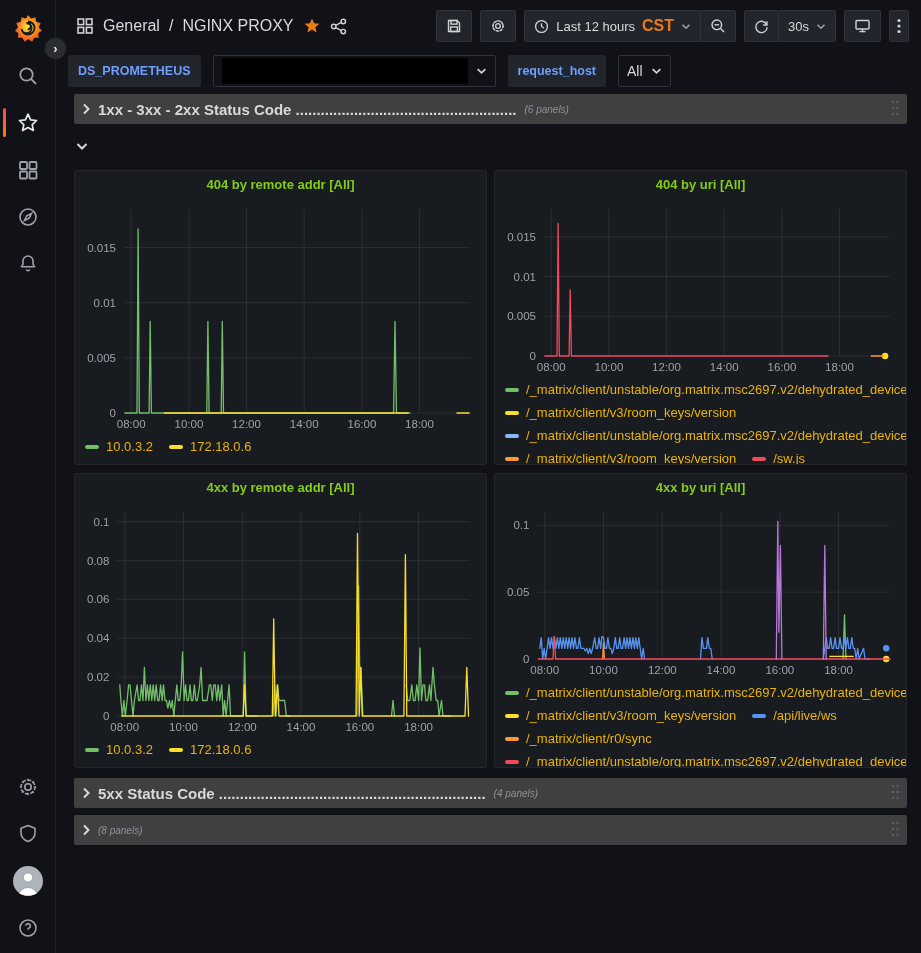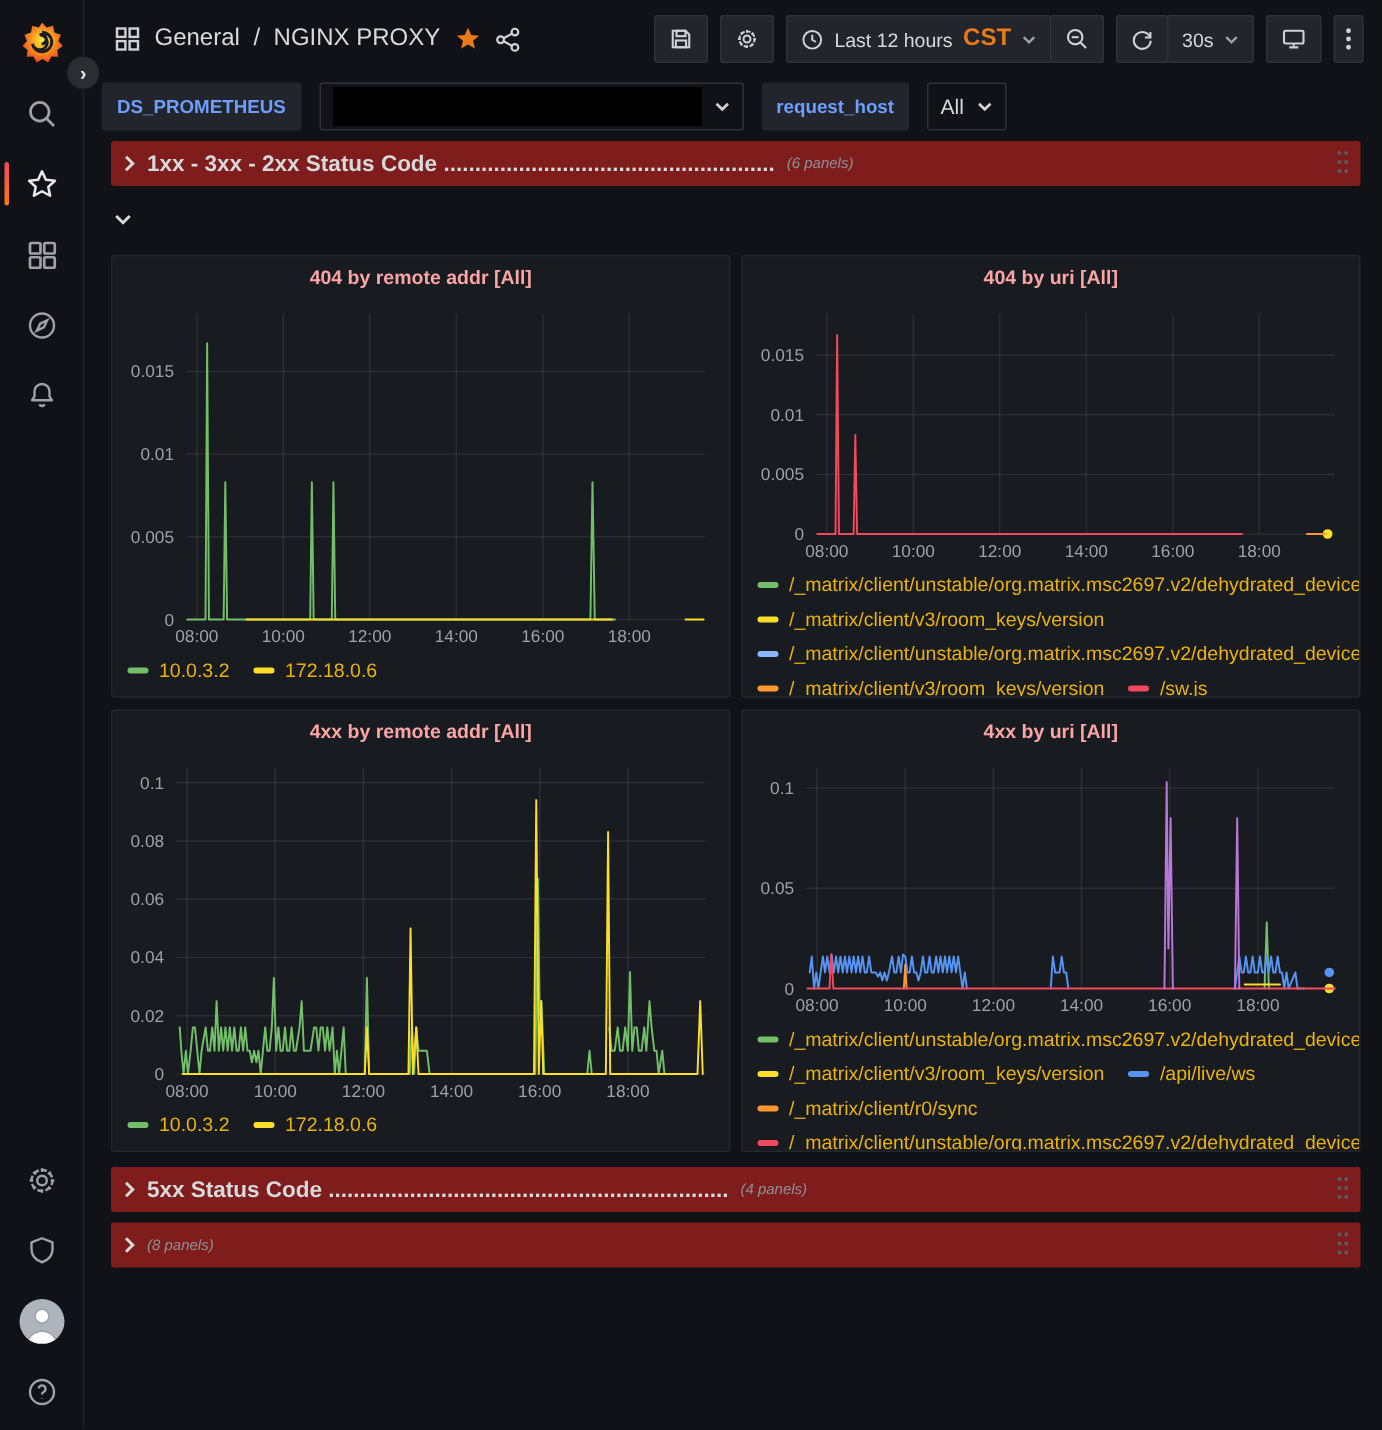--- a/index.html
+++ b/index.html
@@ -66,35 +66,35 @@
   .redact { width:246px; height:26px; background:#000; }
   .var-all { color:#D8D9DA; font-size:14px; }
 
   
   .dash { padding:4px 14px 0 18px; flex:1; overflow:hidden; }
   .row-head {
     height:30px; display:flex; align-items:center; gap:8px; padding:0 8px;
     border-radius:2px; margin-bottom:8px; cursor:pointer; position:relative;
     font-weight:bold; font-size:15px; color:#D8D9DA; white-space:nowrap; overflow:hidden;
   }
-  .row-head.collapsed { background:#7f1d1d; }
+  .row-head.collapsed { background:#404040; }
   .row-head.expanded { height:28px; margin-bottom:10px; padding-left:2px; }
   .row-title { overflow:hidden; text-overflow:clip; }
   .row-count { color:#8E9197; font-style:italic; font-weight:normal; font-size:10px; flex:0 0 auto; }
   .drag-handle { position:absolute; right:7px; top:5px; cursor:grab; }
   .chev { display:flex; align-items:center; }
 
   .grid { display:grid; grid-template-columns:1fr 1fr; gap:8px 7px; margin-bottom:10px; }
   .panel {
     background:#181B1F; border:1px solid #24262B; border-radius:2px; height:295px;
     display:flex; flex-direction:column; overflow:hidden;
   }
   .panel-title {
     height:28px; flex:0 0 28px; line-height:28px; text-align:center;
-    font-size:13px; font-weight:bold; color:#fca5a5; cursor:pointer;
+    font-size:13px; font-weight:bold; color:#84cc16; cursor:pointer;
     white-space:nowrap; overflow:hidden;
   }
   .chart { flex:1; min-height:0; }
   .legend {
     padding:2px 10px 6px; font-size:13px; color:#eab308;
     display:flex; flex-wrap:wrap; column-gap:16px; overflow:hidden; flex:0 0 auto;
   }
   .legend.clip { max-height:88px; }
   .legend-item { display:flex; align-items:center; gap:7px; line-height:23px; white-space:nowrap; flex:0 0 auto; cursor:pointer; }
   .swatch { width:14px; height:4px; border-radius:2px; flex:0 0 auto; }

